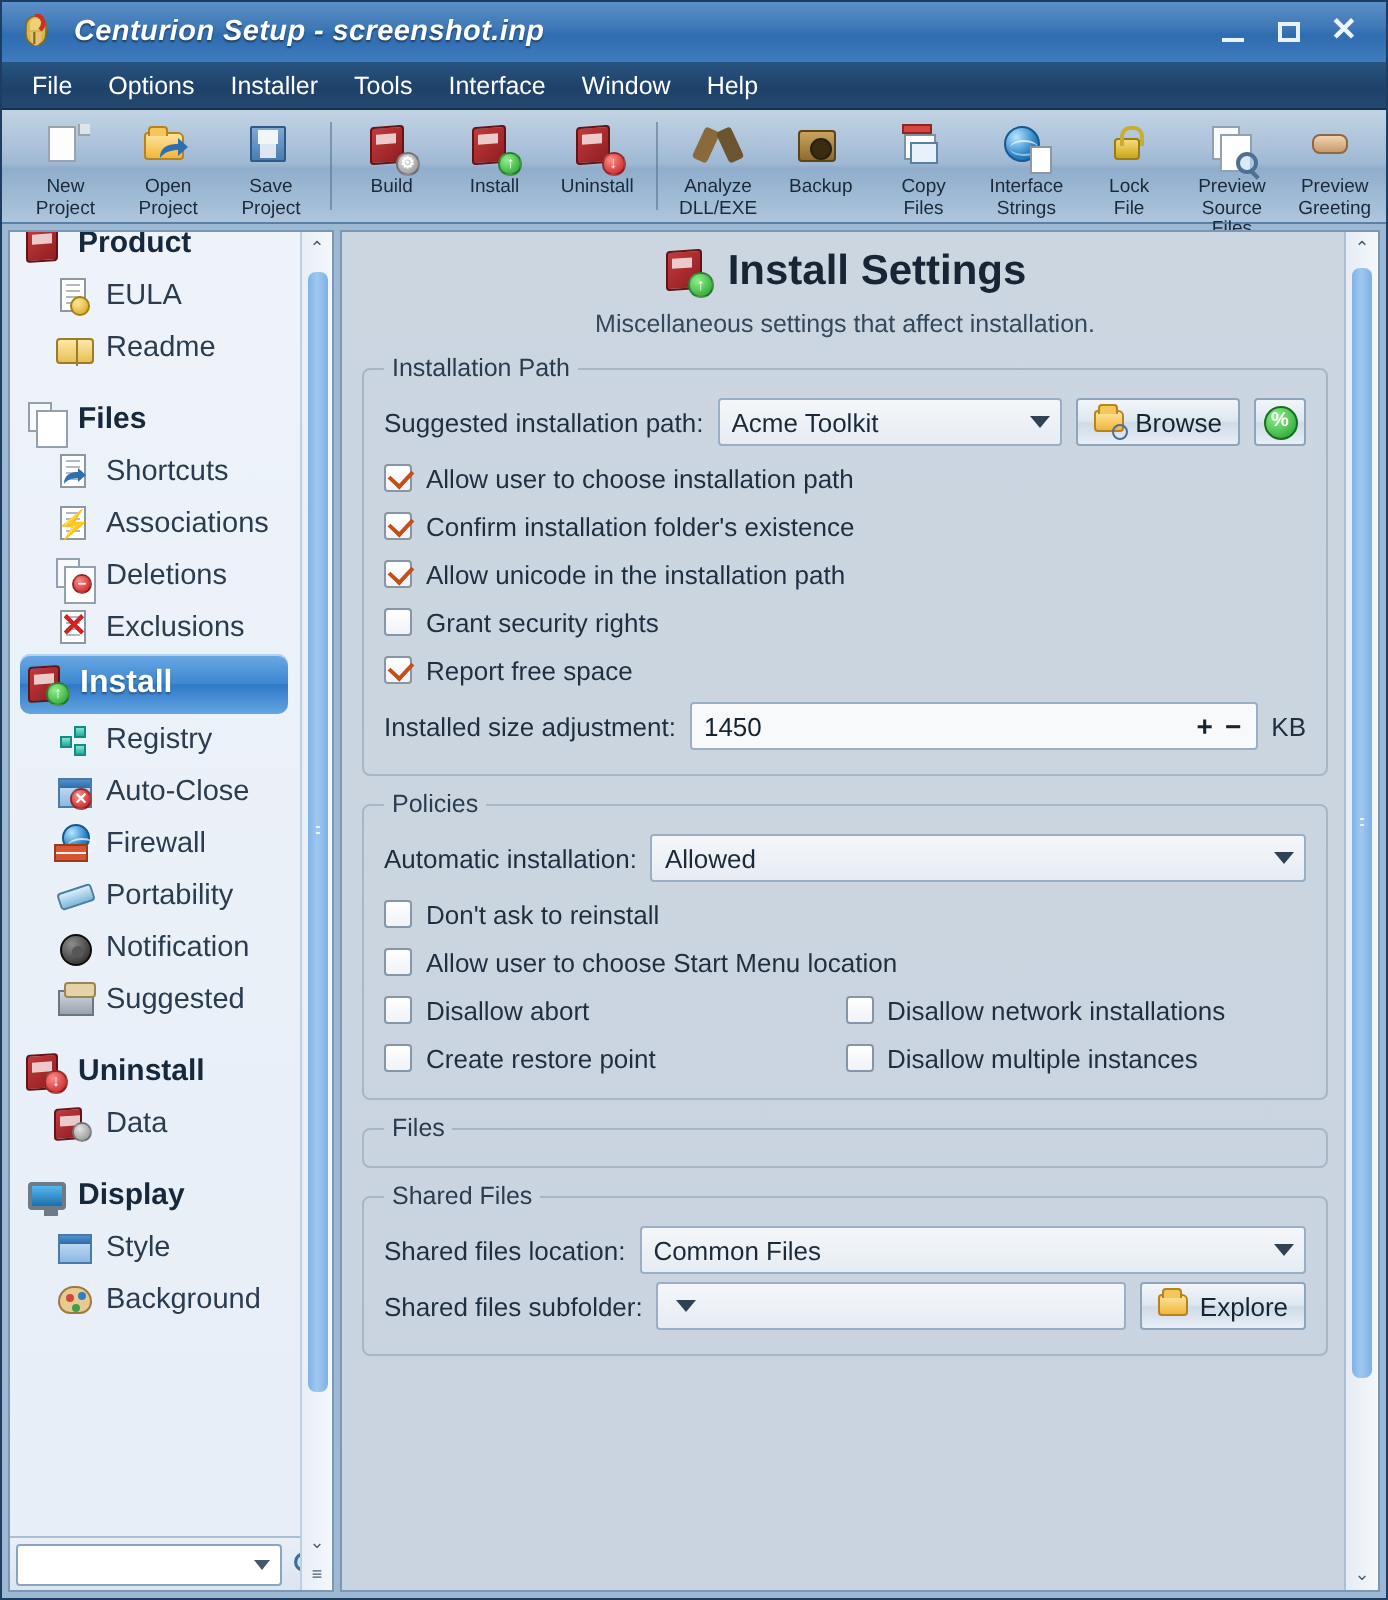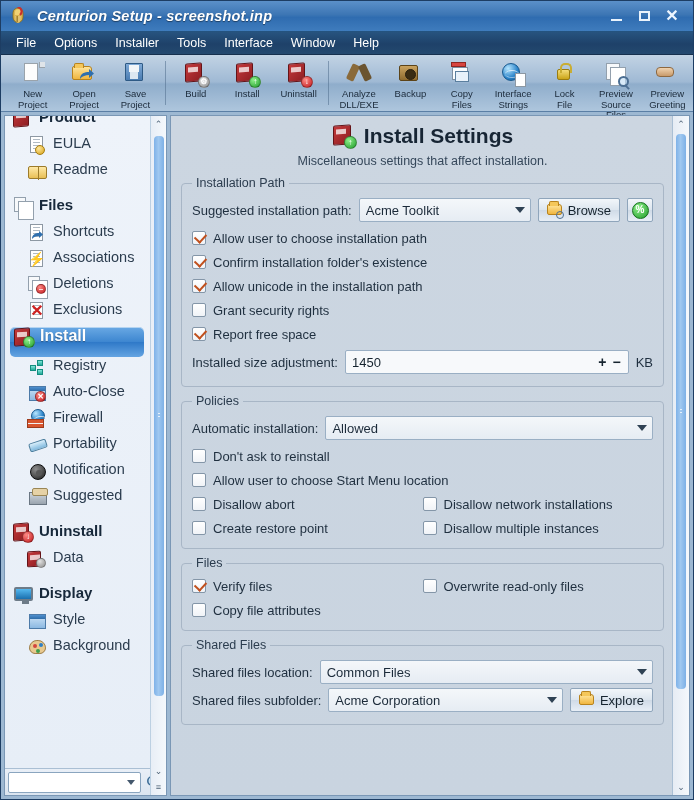--- a/index.html
+++ b/index.html
@@ -109,21 +109,21 @@
   }
   .nav-scroll {
     flex:1; position:relative; overflow:hidden;
     background:linear-gradient(180deg,#eef3fa 0%,#e7eef7 100%);
   }
   .nav-list {
     position:absolute; left:0; top:-17px; right:16px;
     padding:0 0 4px 0;
   }
   .nav-item {
-    display:flex; 
+    display:flex; align-items:center;
     height:27px; padding-left:8px;
     gap:6px;
   }
   .nav-item.child { padding-left:22px; height:26px;}
   .nav-item.group { margin-top:9px; }
   .nav-item .ico { width:20px; height:20px; flex:0 0 20px; position:relative;}
   .nav-item .lbl { font-size:14.5px; color:#2b3c4e; white-space:nowrap;}
   .nav-item.group .lbl { font-weight:bold; font-size:15px; color:#17283a;}
   .nav-item.selected {
     margin:0 6px 0 5px;
@@ -763,57 +763,38 @@
               <div class="cb-row">
                 <span class="cb"></span>
                 <span class="cb-lbl">Disallow multiple instances</span>
               </div>
             </div>
           </div>
         </fieldset>
 
         <fieldset class="group-box">
           <legend>Files</legend>
-          <div class="cb-cols">
-            <div>
-              <div class="cb-row">
-                <span class="cb on"></span>
-                <span class="cb-lbl">Verify files</span>
-              </div>
-              <div class="cb-row">
-                <span class="cb"></span>
-                <span class="cb-lbl">Copy file attributes</span>
-              </div>
-            </div>
-            <div>
-              <div class="cb-row">
-                <span class="cb"></span>
-                <span class="cb-lbl">Overwrite read-only files</span>
-              </div>
-            </div>
-          </div>
         </fieldset>
 
         <fieldset class="group-box">
           <legend>Shared Files</legend>
 
           <div class="row">
             <span class="row-label">Shared files location:</span>
             <div class="combo" style="flex:1;min-width:0">
               <span class="val">Common Files</span>
               <span class="arrow">
                   <i></i>
                 </span>
             </div>
           </div>
 
           <div class="row">
             <span class="row-label">Shared files subfolder:</span>
             <div class="combo" style="flex:1;min-width:0">
-              <span class="val">Acme Corporation</span>
               <span class="arrow">
                   <i></i>
                 </span>
             </div>
             <div class="btn">
               <span style="position:relative;width:16px;height:14px;display:inline-block">
                   <span class="folder" style="left:0;top:1px;width:15px;height:11px"></span>
                 </span>
               <span>Explore</span>
             </div>

